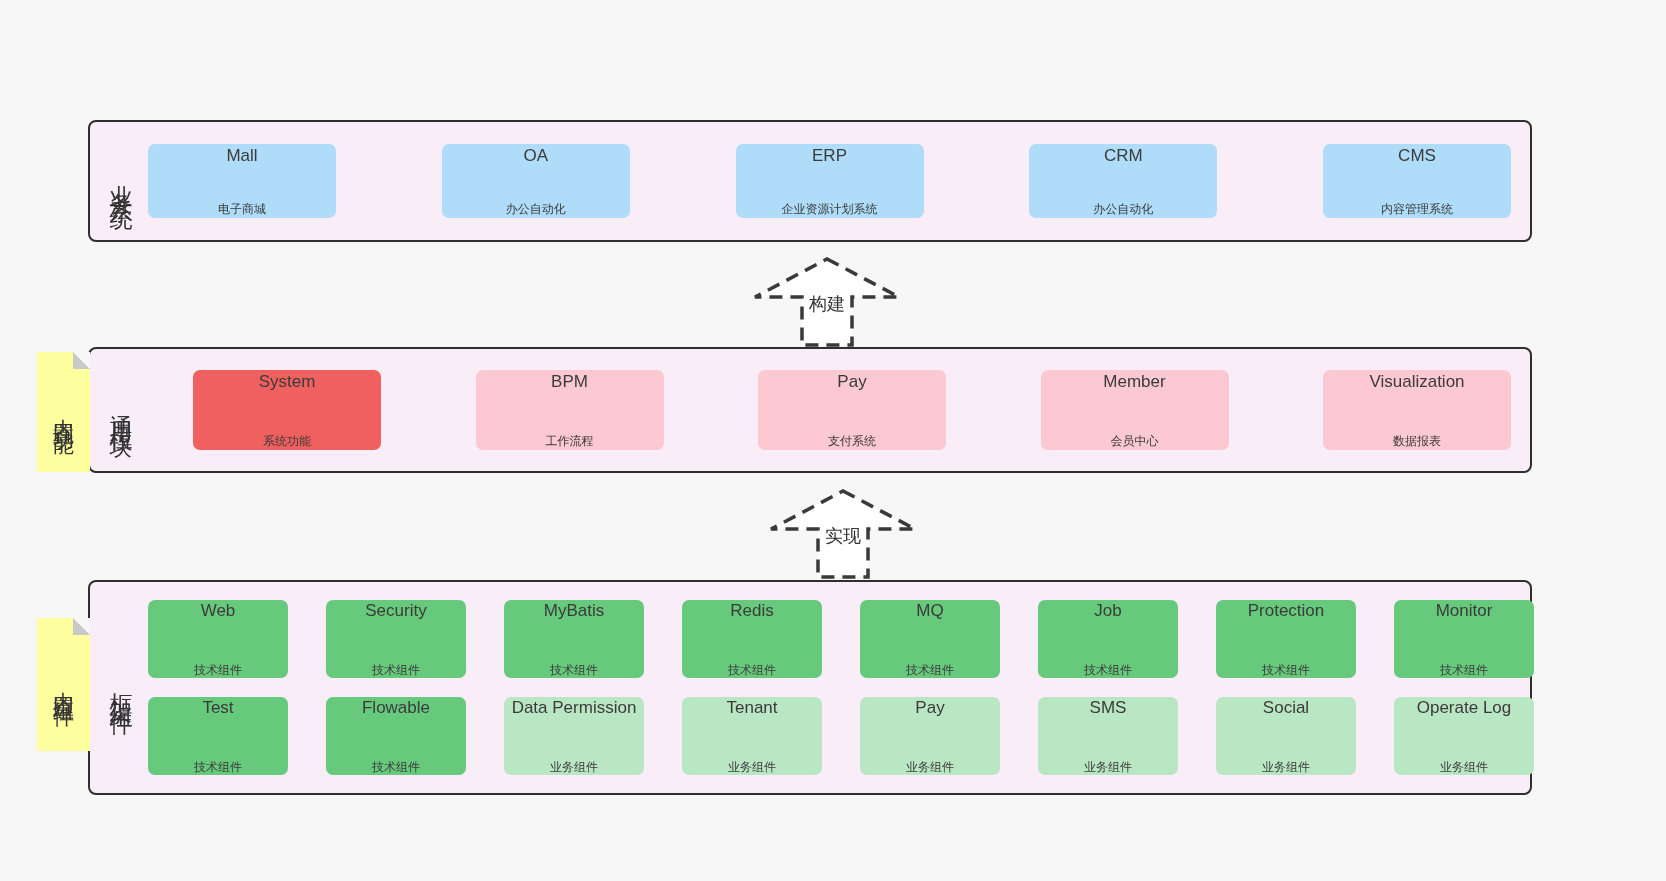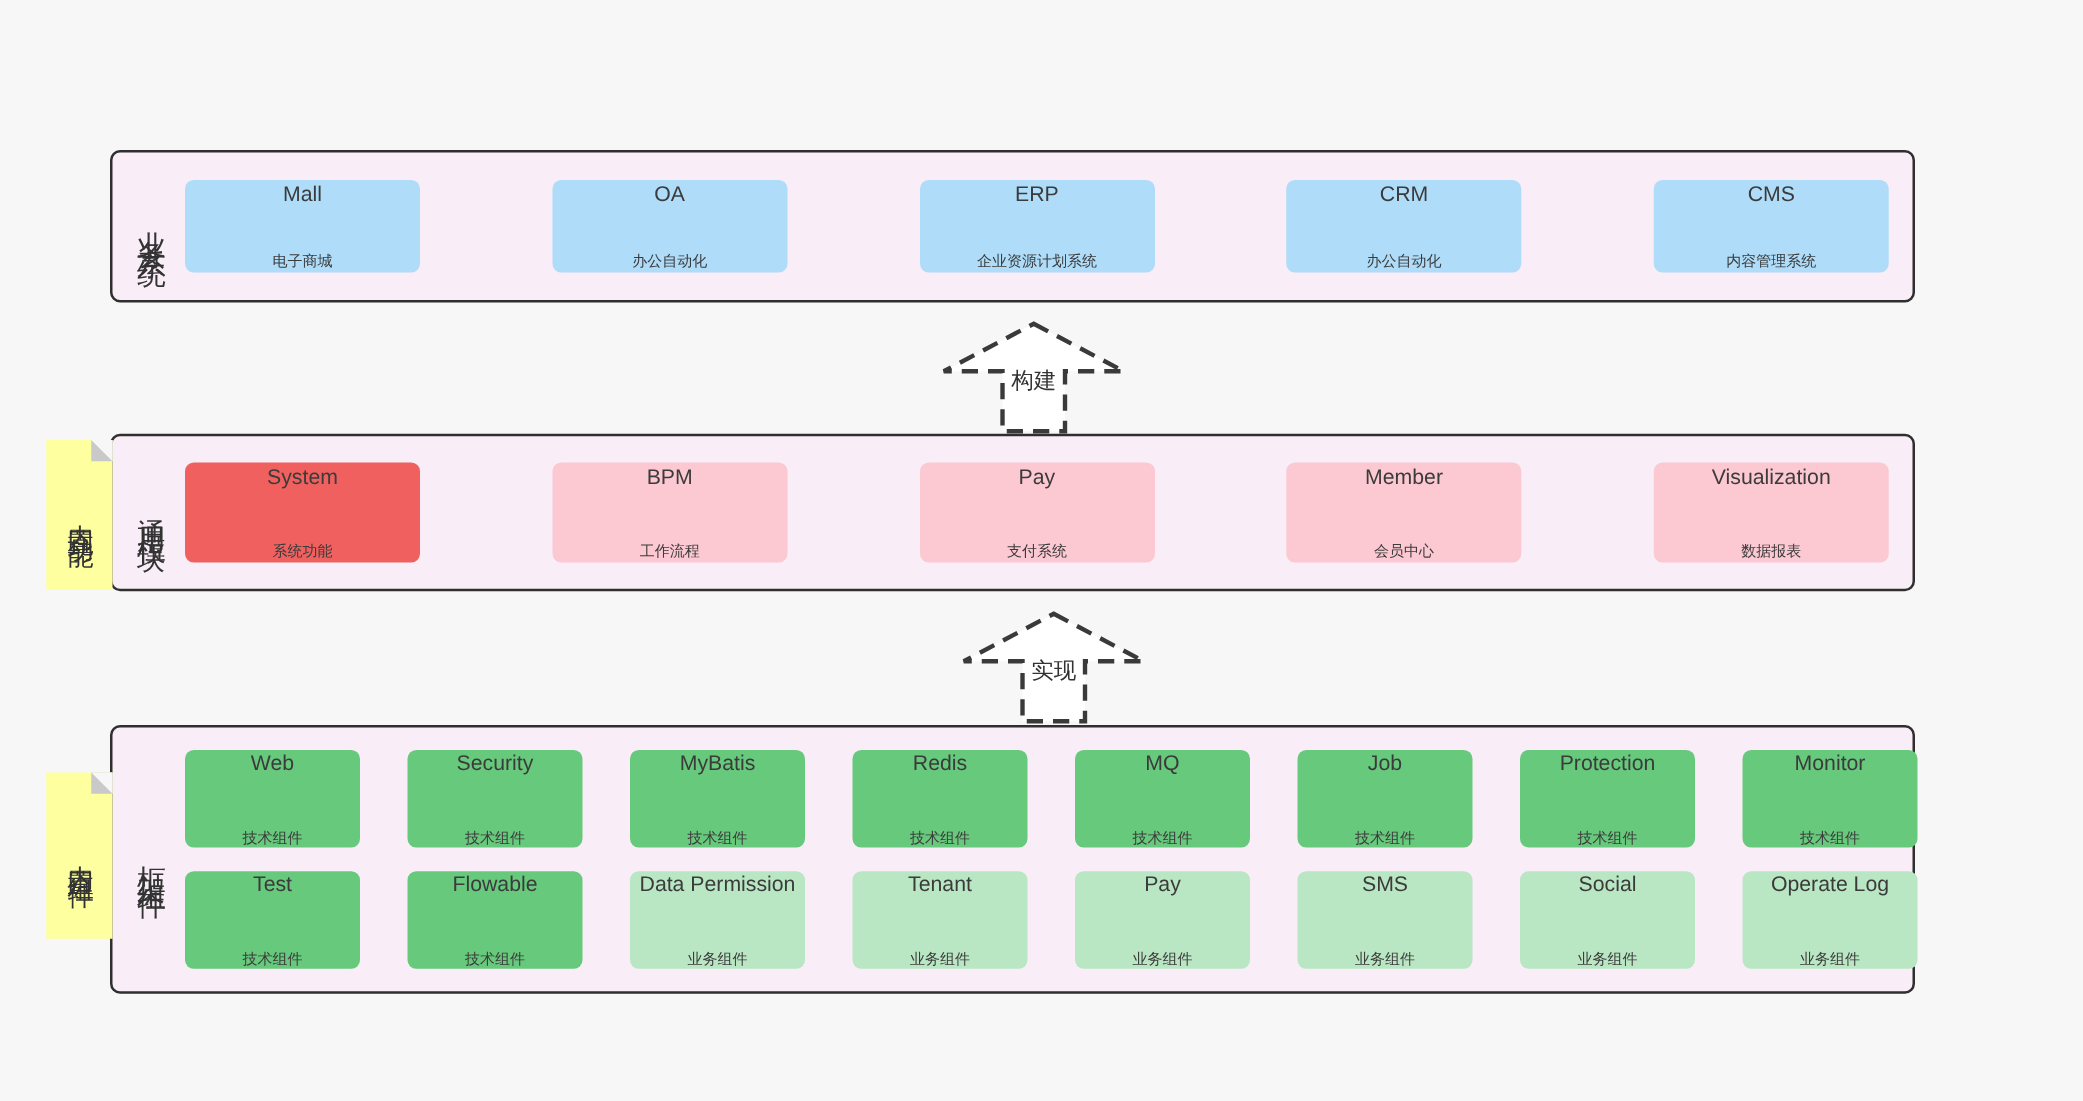--- a/index.html
+++ b/index.html
@@ -64,21 +64,21 @@
     justify-content: space-between;
     text-align: center;
     line-height: 1.38;
     font-size: 17px;
   }
   .box .box-desc { font-size: 12px; }
   .box.wide  { width: 188px; height: 74px; }
   .box.tall  { width: 188px; height: 80px; }
   .box.small { width: 140px; height: 78px; line-height: 1.25; }
   .box.blue       { background: var(--blue, #aedcf9); }
-  .box.red        { background: var(--red, #f0605f); }
+  .box.red        { background: var(--red, #f0605f); margin-left: 45px; }
   .box.pink       { background: var(--pink, #fcc8d2); }
   .box.green-dark { background: var(--green-dark, #67c97c); }
   .box.green-light{ background: var(--green-light, #b9e6c3); }
 
   .note {
     position: absolute;
     left: 37px;
     width: 53px;
     background: var(--yellow, #feff9e);
     z-index: 2;

